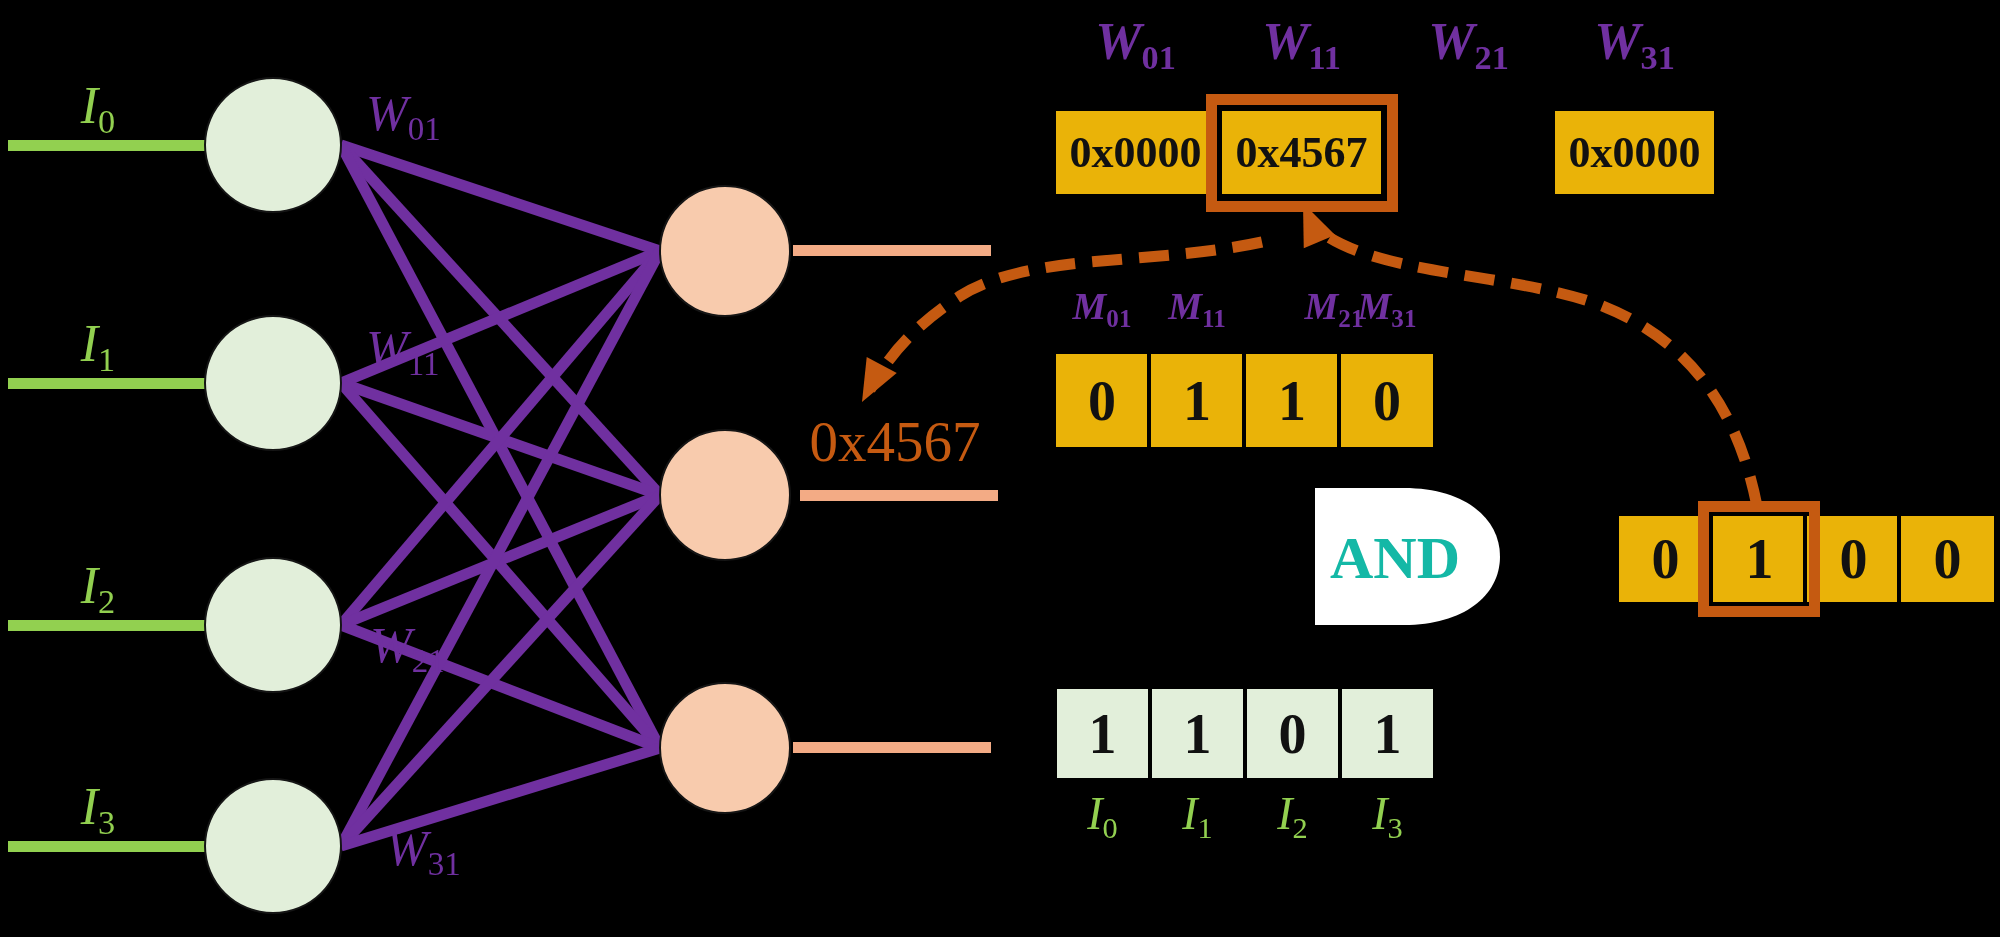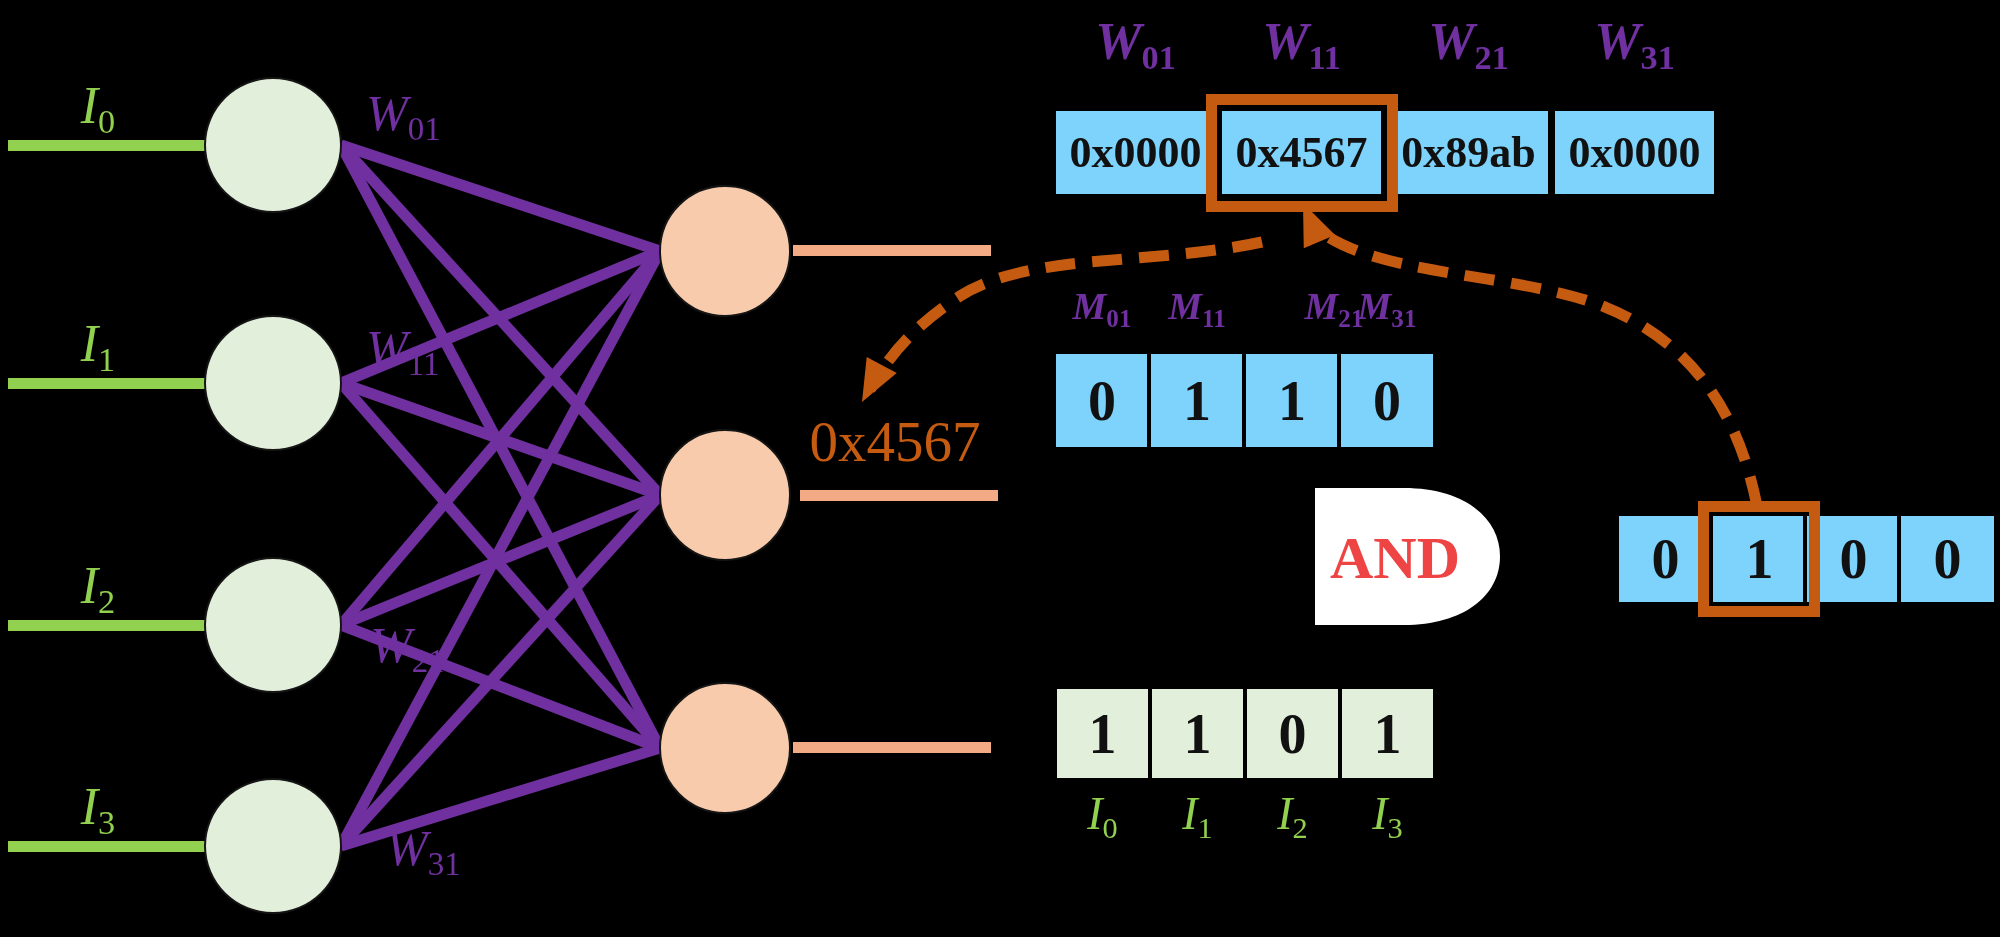--- a/index.html
+++ b/index.html
@@ -14,30 +14,30 @@
   .peach-line{background:#f3ab85;}
   .lbl{position:absolute;font-weight:normal;white-space:nowrap;line-height:1.15;}
   .lbl .base{font-style:italic;}
   .lbl .sub{font-size:0.66em;vertical-align:-0.30em;font-style:normal;}
   .green-t{color:#92d050;}
   .purple-t{color:#7030a0;}
   .orange-t{color:#c55a11;}
   .ctr{text-align:center;}
   .cell{position:absolute;display:flex;align-items:center;justify-content:center;
         box-sizing:border-box;border:4px solid #000;color:#111;font-weight:bold;}
-  .lav{background:#7dd3fc;}
+  .lav{background:#eab308;}
   .greenfill{background:#e2efda;}
   .wcell{width:167px;height:91px;font-size:44px;}
   .mcell{width:100px;height:101px;font-size:56px;}
   .rcell{width:101px;height:94px;font-size:56px;}
   .gcell{width:99px;height:97px;font-size:56px;}
   .hl{position:absolute;border:11px solid #c55a11;box-sizing:border-box;background:transparent;}
   .thead{position:absolute;text-align:center;font-weight:bold;color:#7030a0;white-space:nowrap;}
   .and-label{position:absolute;display:flex;align-items:center;justify-content:center;
-             font-weight:bold;color:#ef4444;}
+             font-weight:bold;color:#14b8a6;}
 </style>
 </head>
 <body>
 
 <div class="canvas">
 
   <div class="hline green-line" style="left:8px;top:140px;width:197px;"></div>
   <div class="hline green-line" style="left:8px;top:378px;width:197px;"></div>
   <div class="hline green-line" style="left:8px;top:620px;width:197px;"></div>
   <div class="hline green-line" style="left:8px;top:841px;width:197px;"></div>
@@ -113,21 +113,20 @@
   </div>
   <div class="thead" style="left:1385px;top:12px;width:167px;font-size:52px;">
     <span class="base" style="font-style:italic">W</span><span class="sub" style="font-size:0.66em;vertical-align:-0.3em">21</span>
   </div>
   <div class="thead" style="left:1551px;top:12px;width:167px;font-size:52px;">
     <span class="base" style="font-style:italic">W</span><span class="sub" style="font-size:0.66em;vertical-align:-0.3em">31</span>
   </div>
 
   <div class="cell lav wcell" style="left:1052px;top:107px;">0x0000</div>
   <div class="cell lav wcell" style="left:1218px;top:107px;">0x4567</div>
-  <div class="cell lav wcell" style="left:1385px;top:107px;">0x89ab</div>
   <div class="cell lav wcell" style="left:1551px;top:107px;">0x0000</div>
   <div class="hl" style="left:1206px;top:94px;width:192px;height:118px;"></div>
 
   <div class="thead" style="left:1052px;top:284px;width:100px;font-size:38px;">
     <span class="base" style="font-style:italic">M</span><span class="sub" style="font-size:0.66em;vertical-align:-0.3em">01</span>
   </div>
   <div class="thead" style="left:1147px;top:284px;width:100px;font-size:38px;">
     <span class="base" style="font-style:italic">M</span><span class="sub" style="font-size:0.66em;vertical-align:-0.3em">11</span>
   </div>
   <div class="thead" style="left:1284px;top:284px;width:100px;font-size:38px;">

